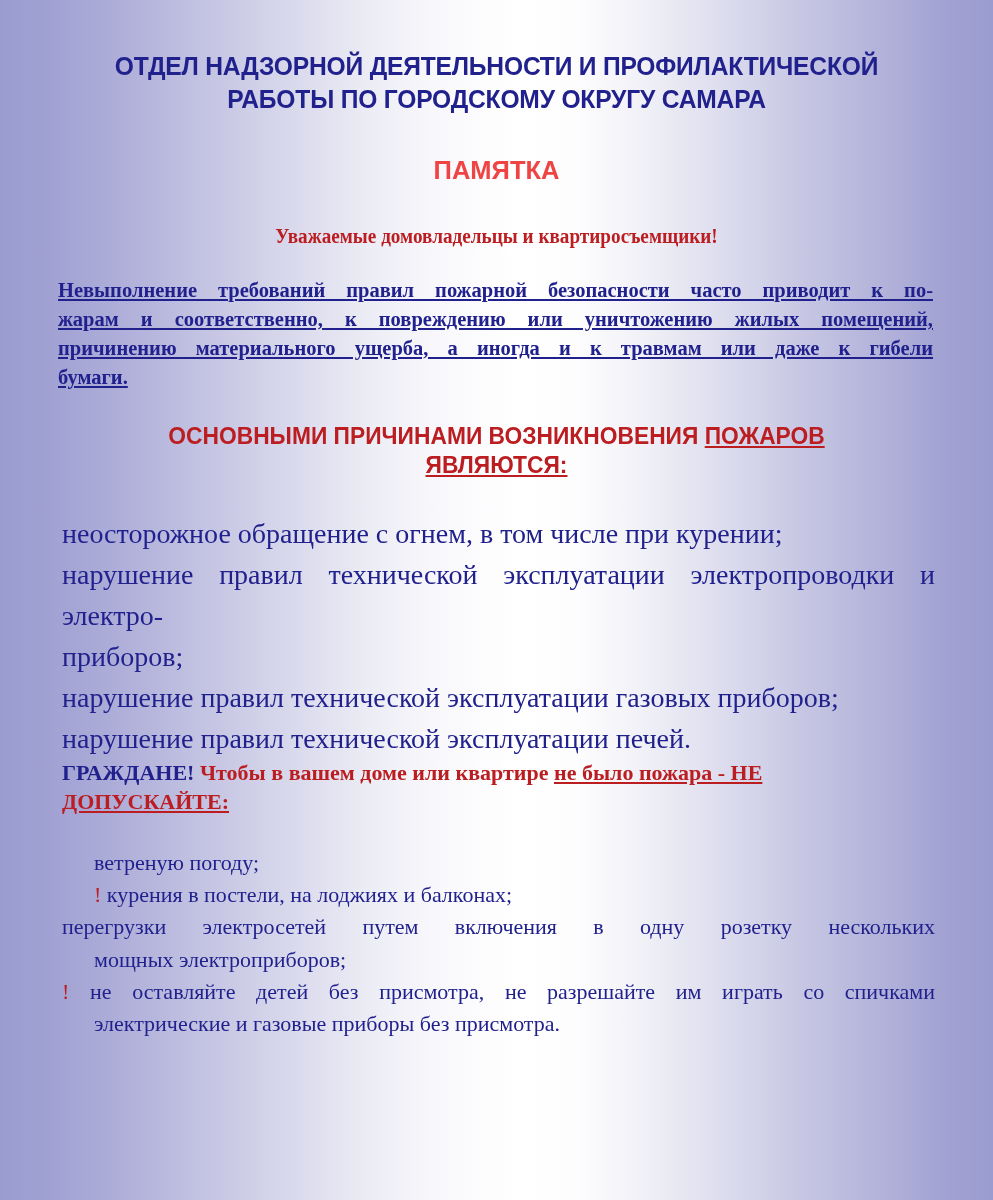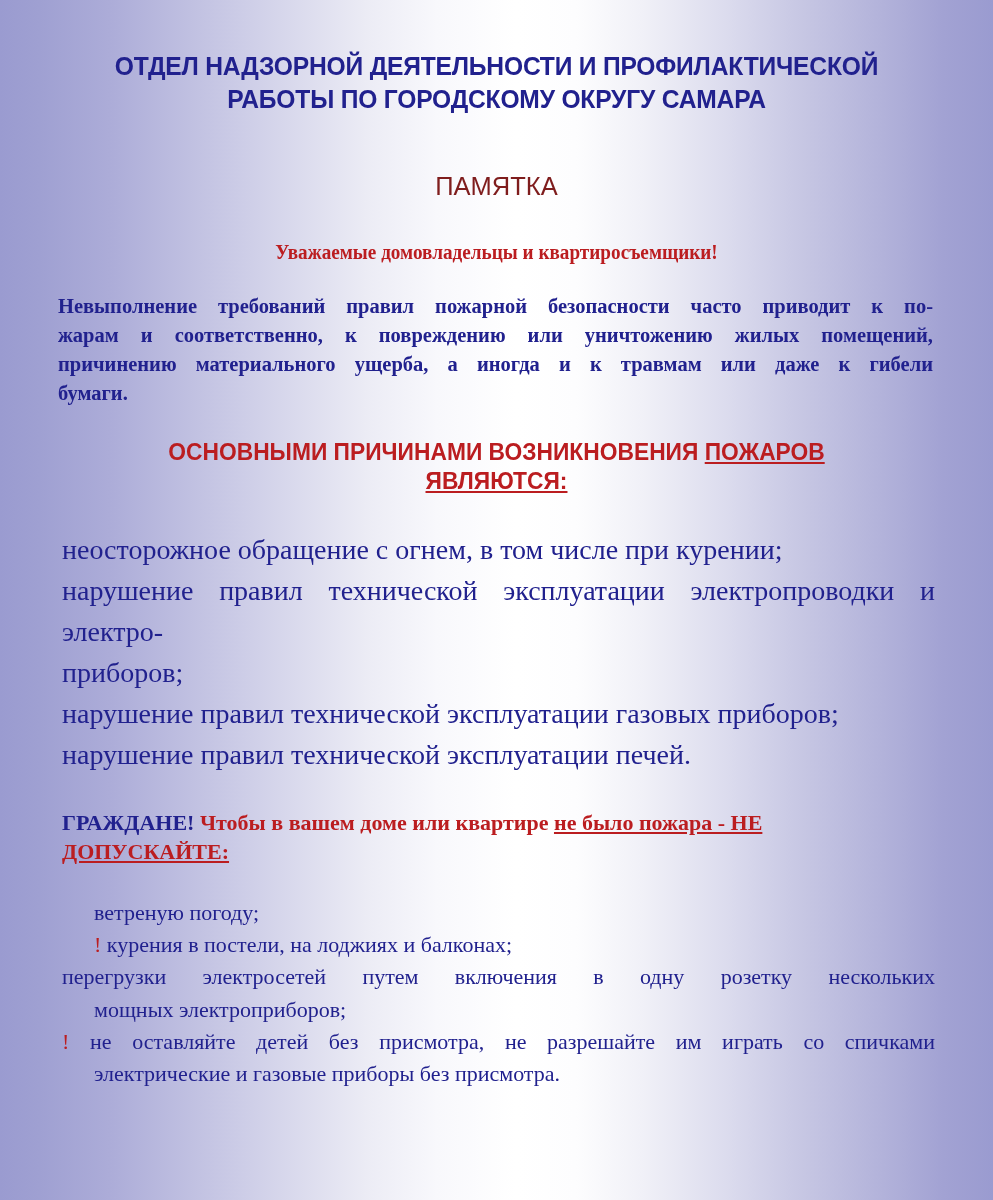--- a/index.html
+++ b/index.html
@@ -53,27 +53,27 @@
     font-size: 25.5px;
     line-height: 1.28;
     text-align: center;
     letter-spacing: -0.2px;
     margin: 0 6px;
     transform: scaleX(0.965);
     transform-origin: center top;
   }
 
   .doc-kind {
-    color: #7f1d1d;
+    color: #ef4444;
     font-family: "Liberation Sans", "DejaVu Sans", sans-serif;
-    font-weight: normal;
+    font-weight: bold;
     font-size: 25.5px;
     line-height: 1.2;
     text-align: center;
-    margin-top: 56px;
+    margin-top: 40px;
   }
 
   
   .salutation {
     color: #bb1d20;
     font-family: "Liberation Serif", "DejaVu Serif", serif;
     font-weight: bold;
     font-size: 20px;
     line-height: 1.2;
     text-align: center;
@@ -86,21 +86,21 @@
     color: #21218e;
     font-family: "Liberation Serif", "DejaVu Serif", serif;
     font-weight: bold;
     font-size: 20.5px;
     line-height: 1.42;
     text-align: justify;
     text-justify: inter-word;
     margin-top: 28px;
     padding: 0 2px 0 0;
   }
-  .intro .ln { display: block; }
+  .intro .ln { display: block; text-decoration: underline; }
   .intro .ln.j {
     text-align: justify;
     text-align-last: justify;
   }
 
   
   .section-head {
     color: #bb1d20;
     font-family: "Liberation Sans", "DejaVu Sans", sans-serif;
     font-weight: bold;
@@ -135,21 +135,20 @@
     text-align-last: justify;
   }
   .cause-list .item .last { display: block; }
 
   
   .citizens {
     font-family: "Liberation Serif", "DejaVu Serif", serif;
     font-weight: bold;
     font-size: 22px;
     line-height: 1.3;
-    margin-top: 34px;
     padding-left: 4px;
     color: #bb1d20;
   }
   .citizens u {
     text-decoration: underline;
     text-underline-offset: 2px;
   }
 
   
   .bang-list {

